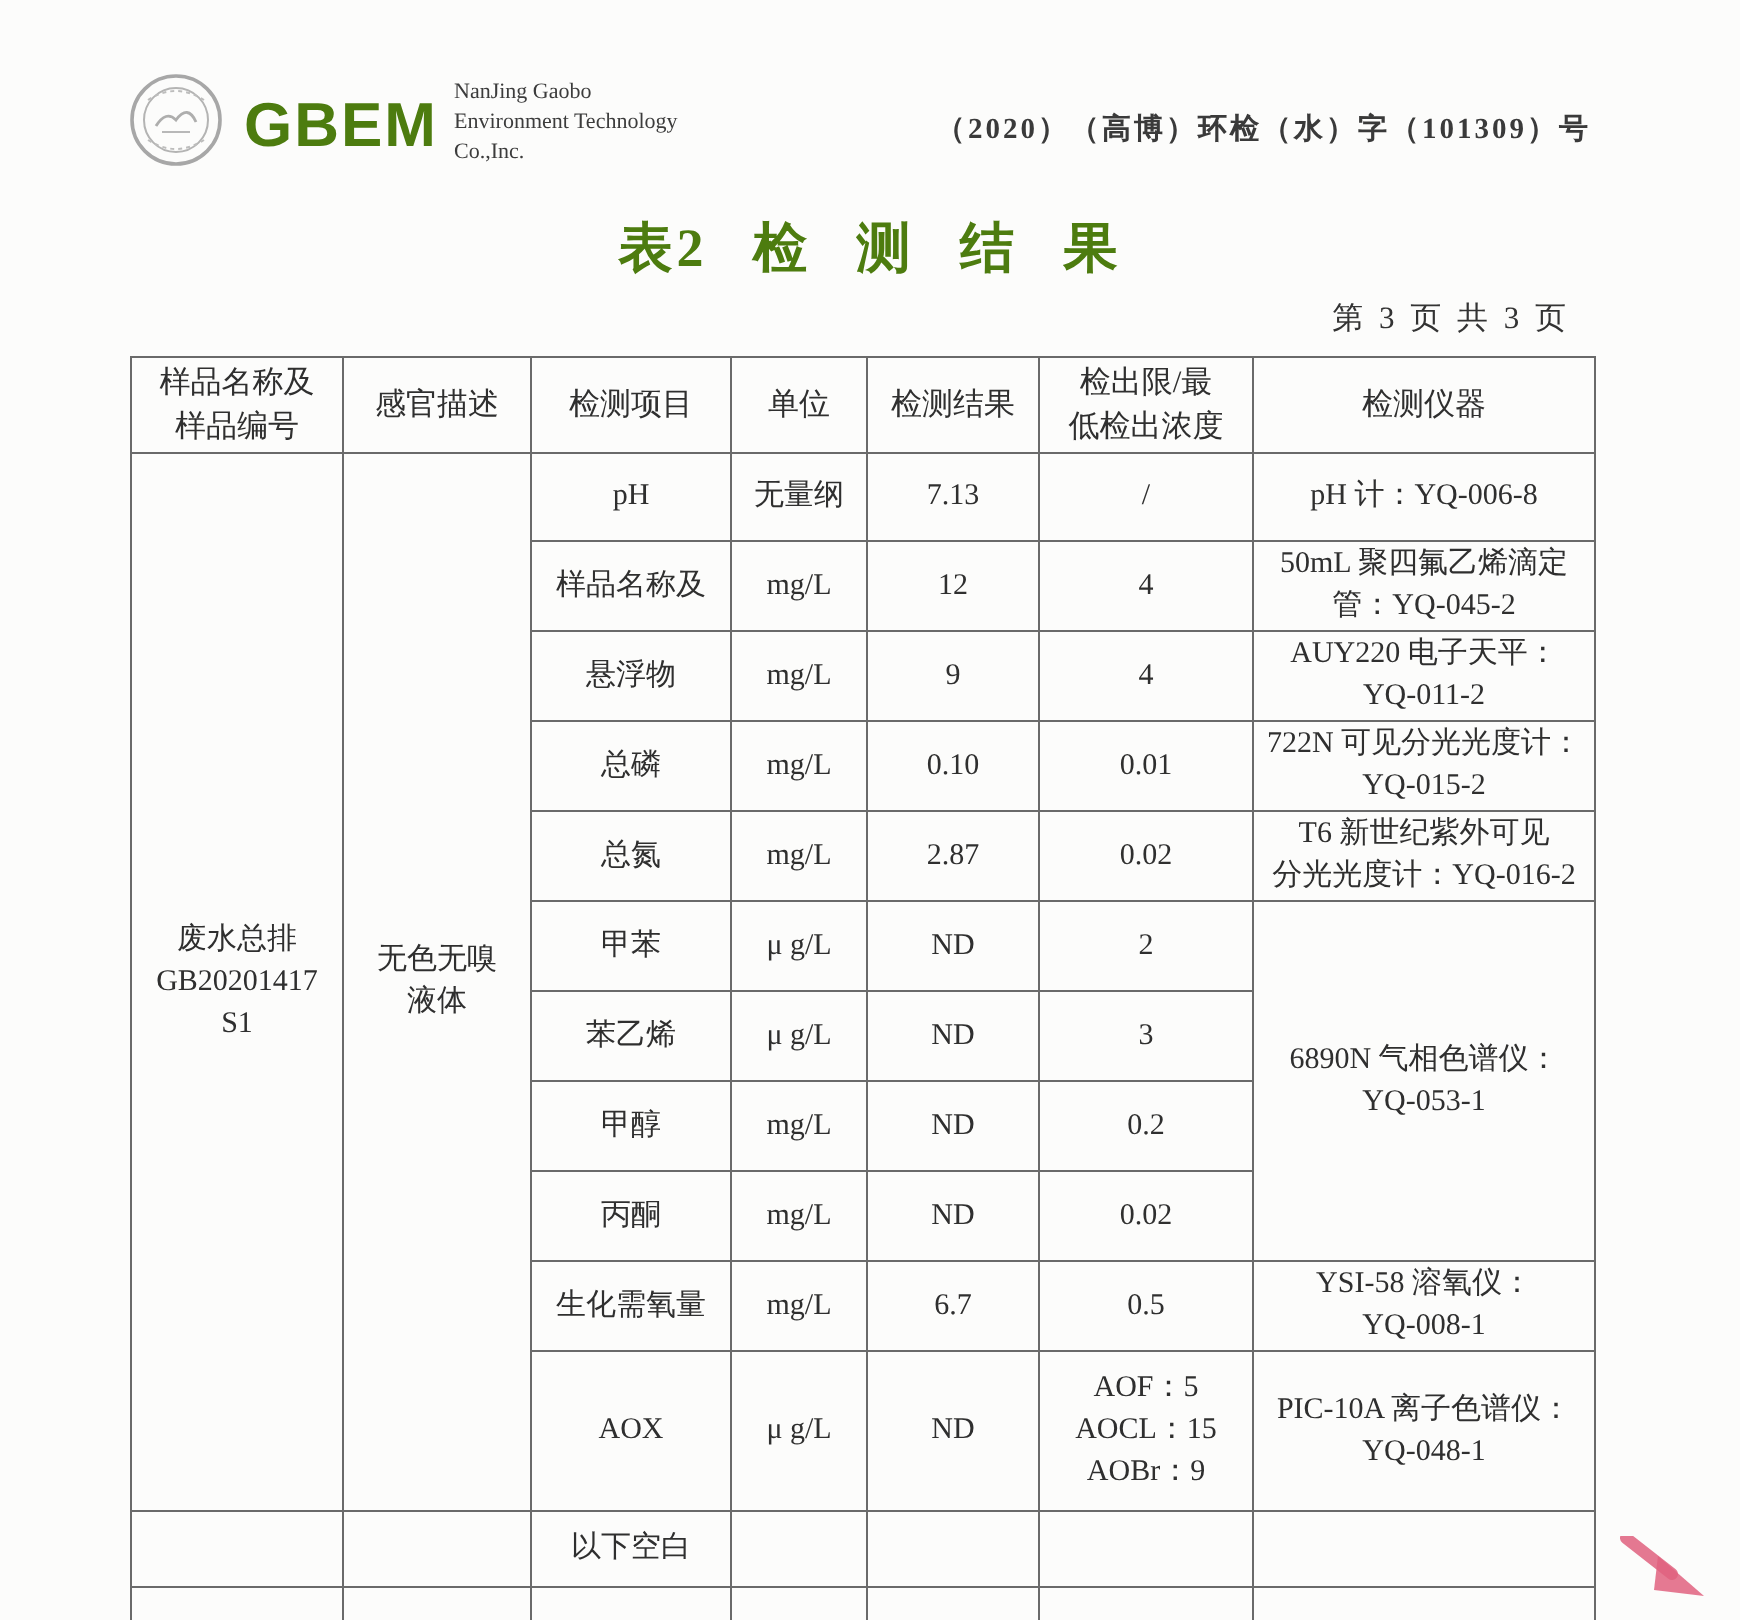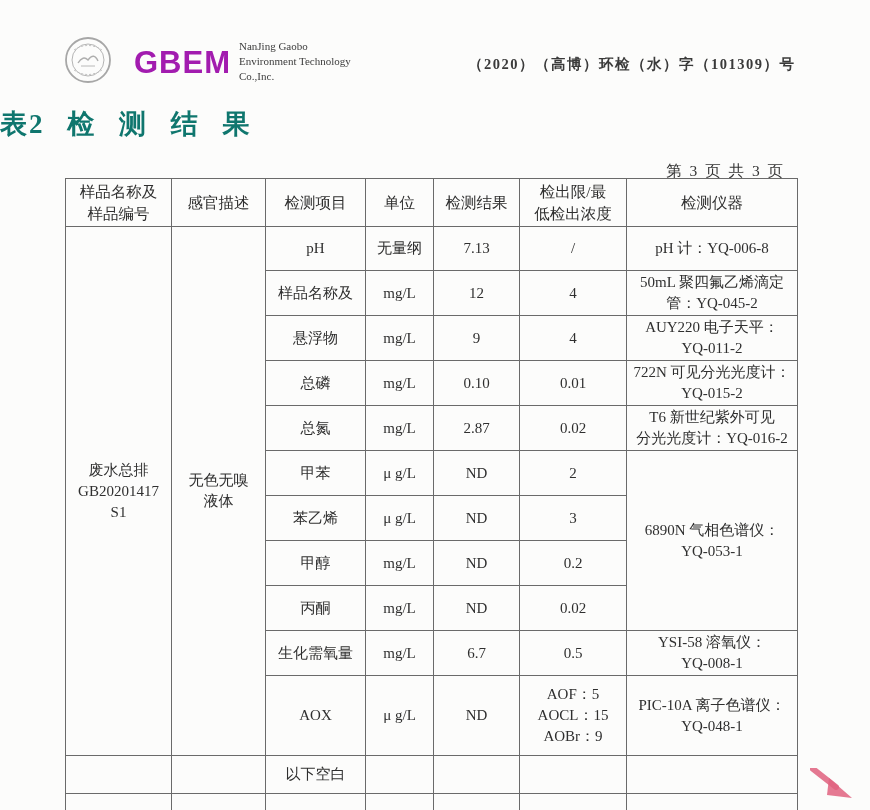--- a/index.html
+++ b/index.html
@@ -20,22 +20,22 @@
     display: flex;
     align-items: flex-start;
   }
   .logo-group { display: flex; align-items: center; }
   .seal { width: 48px; height: 48px; opacity: 0.75; }
   .gbem {
     font-family: "Liberation Sans", "DejaVu Sans", sans-serif;
     font-weight: 800;
     font-size: 31px;
     letter-spacing: 1px;
-    color: #a21caf;
-    margin: 6px 8px 0 22px;
+    color: #4d7c0f;
+    margin: 6px 8px 0 10px;
   }
   .company {
     font-size: 11px;
     line-height: 1.35;
     color: #3c3c3c;
     white-space: pre-line;
     margin-top: 3px;
   }
   .report-no {
     position: absolute;
@@ -44,30 +44,30 @@
     font-size: 14.5px;
     letter-spacing: 1.5px;
     color: #3a3a3a;
     white-space: nowrap;
     font-weight: bold;
   }
   
   .doc-title {
     position: absolute;
     top: 106px; left: 0; width: 100%;
-    text-align: left;
+    text-align: center;
     font-size: 27px;
     font-weight: bold;
     word-spacing: 14px;
     letter-spacing: 2px;
-    color: #0f766e;
+    color: #4d7c0f;
   }
   .page-info {
     position: absolute;
-    top: 161px; left: 65px; width: 732px;
+    top: 149px; left: 65px; width: 732px;
     text-align: right;
     padding-right: 12px;
     font-size: 15.5px;
     letter-spacing: 2px;
     color: #333;
   }
   
   table.results {
     position: absolute;
     top: 178px; left: 65px;

